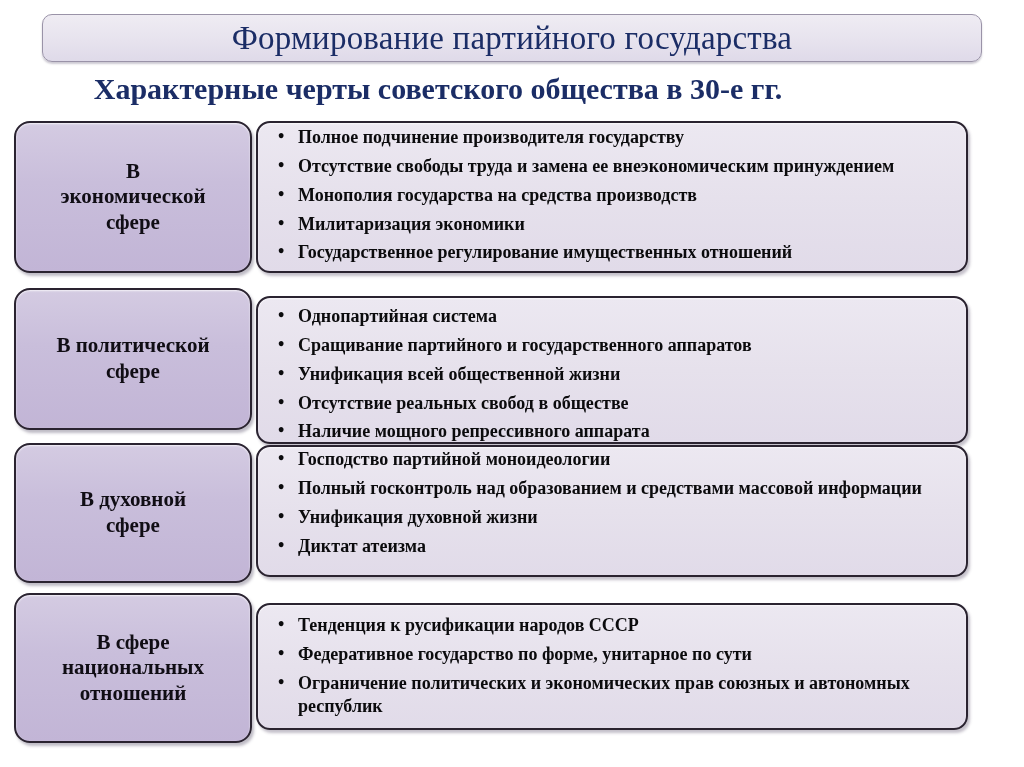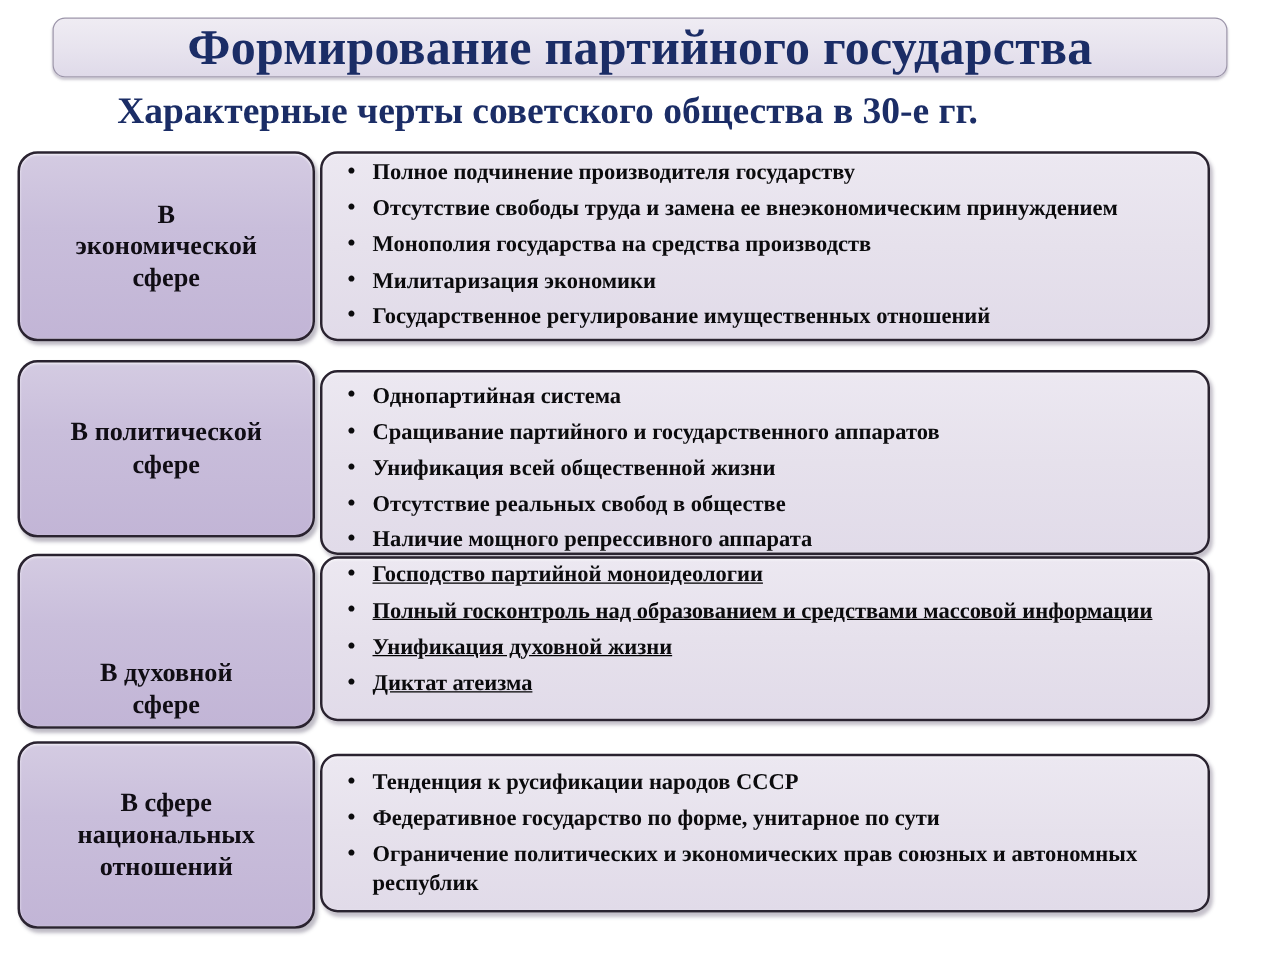--- a/index.html
+++ b/index.html
@@ -26,22 +26,22 @@
     height: 48px;
     background: linear-gradient(180deg, #efecf3 0%, #e7e3ee 55%, #dfdae9 100%);
     border: 1px solid #9a93a8;
     border-radius: 10px;
     box-shadow: 0 2px 2px rgba(90,80,110,0.30);
     display: flex;
     align-items: center;
     justify-content: center;
   }
   .title-text {
-    font-size: 40px;
-    font-weight: bold;
+    font-size: 33px;
+    font-weight: normal;
     color: #1b2d66;
     letter-spacing: 0.2px;
     white-space: nowrap;
     line-height: 1;
   }
 
   .subtitle {
     position: absolute;
     left: 0;
     top: 72px;
@@ -117,22 +117,22 @@
 
   
   #row1 .label-box   { left: 14px;  top: 121px; width: 238px; height: 152px; }
   #row1 .bullets-panel { left: 256px; top: 121px; width: 712px; height: 152px; }
   #row1 .bullets-inner { padding-top: 3px; }
 
   #row2 .label-box   { left: 14px;  top: 288px; width: 238px; height: 142px; }
   #row2 .bullets-panel { left: 256px; top: 296px; width: 712px; height: 148px; }
   #row2 .bullets-inner { padding-top: 7px; }
 
-  #row3 .label-box   { left: 14px;  top: 443px; width: 238px; height: 140px; align-items: flex-end; }
-  #row3 .bullets-panel { left: 256px; top: 445px; width: 712px; height: 132px; text-decoration: underline; }
+  #row3 .label-box   { left: 14px;  top: 443px; width: 238px; height: 140px; }
+  #row3 .bullets-panel { left: 256px; top: 445px; width: 712px; height: 132px; }
   #row3 .bullets-inner { padding-top: 1px; }
 
   #row4 .label-box   { left: 14px;  top: 593px; width: 238px; height: 150px; }
   #row4 .bullets-panel { left: 256px; top: 603px; width: 712px; height: 127px; }
   #row4 .bullets-inner { padding-top: 9px; }
 </style>
 </head>
 <body>
 
 <div id="slide">

